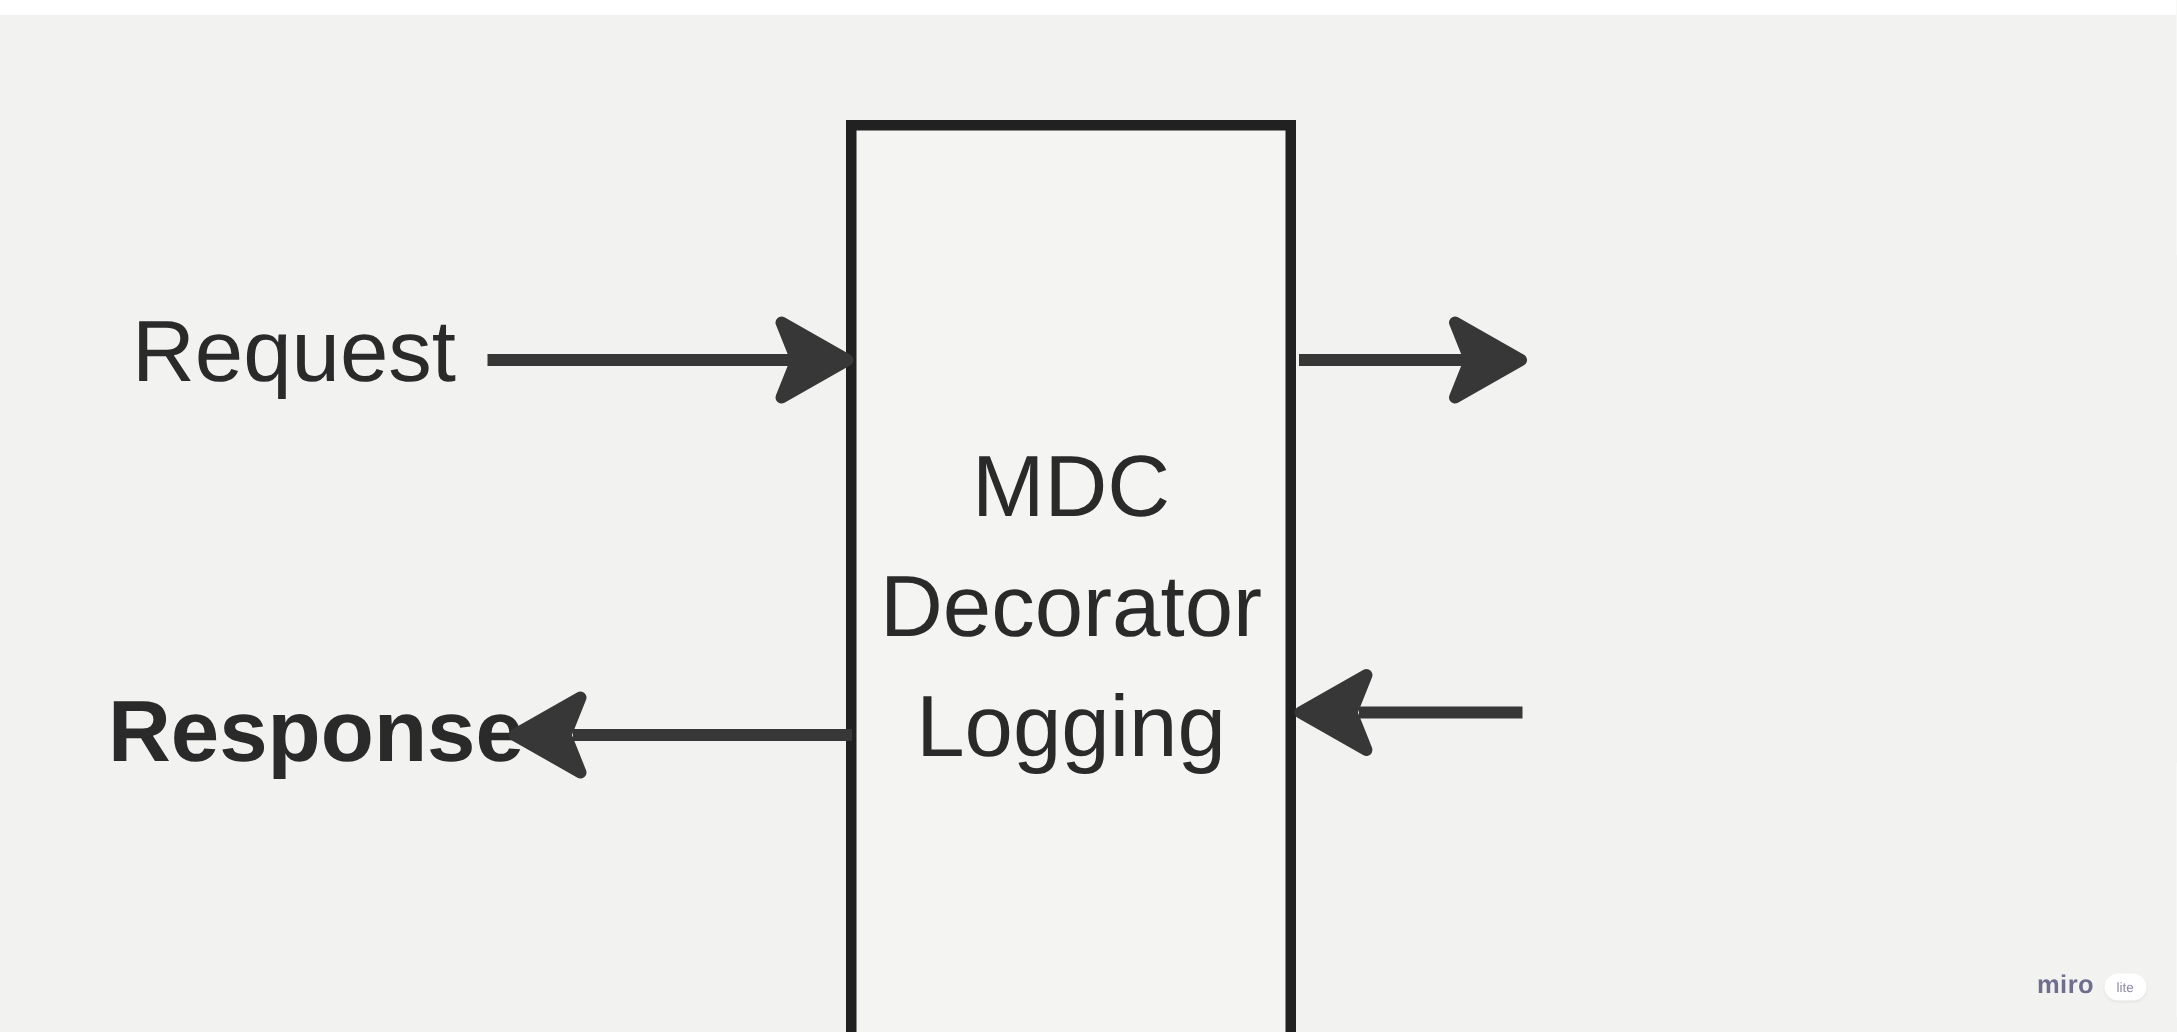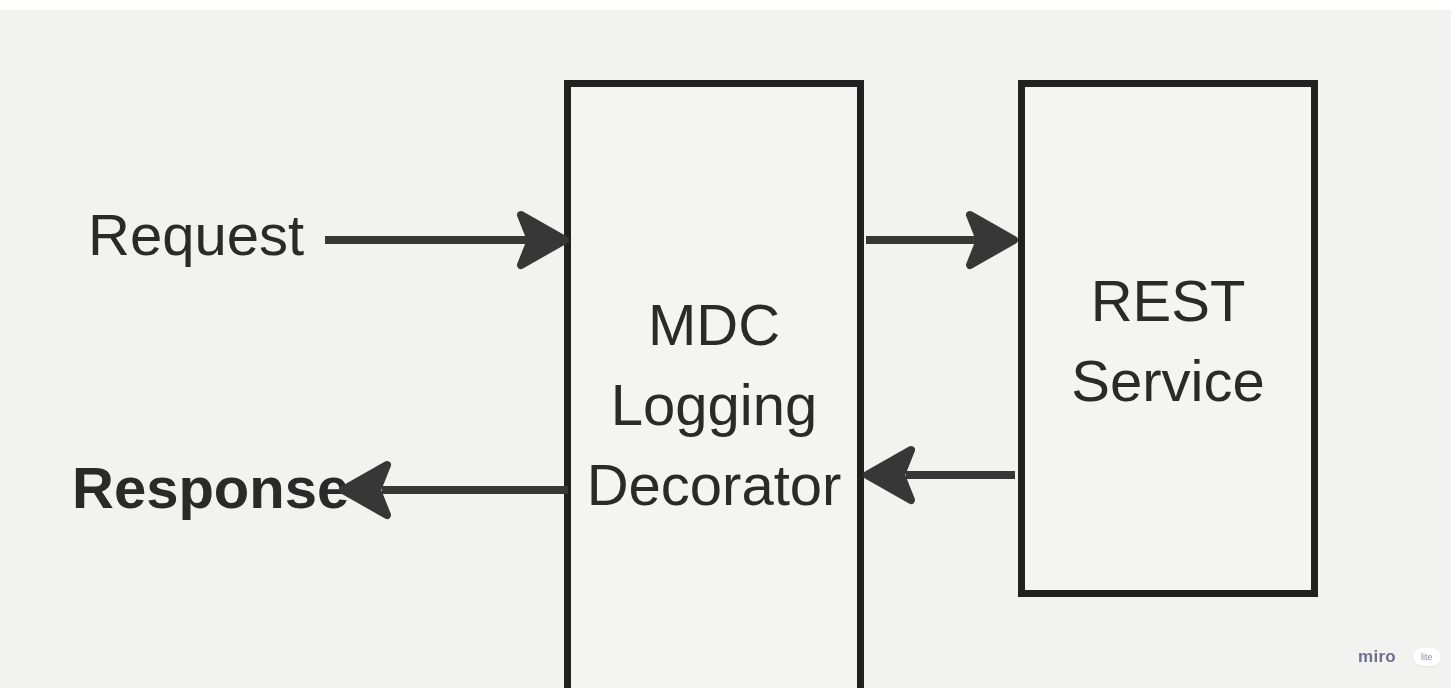--- a/index.html
+++ b/index.html
@@ -67,22 +67,22 @@
   }
   .arrow.a-request  { left: 322px; top: 198px; width: 248px; height: 64px; }
   .arrow.a-mdc-rest { left: 864px; top: 198px; width: 156px; height: 64px; }
   .arrow.a-rest-mdc { left: 862px; top: 433px; width: 156px; height: 64px; }
   .arrow.a-response { left: 338px; top: 448px; width: 232px; height: 64px; }
   .branding {
     position: absolute;
     left: 1358px;
     top: 637px;
     display: flex;
-    align-items: center;
-    gap: 17px;
+    align-items: flex-end;
+    gap: 7px;
   }
   .branding .wordmark {
     font-size: 17px;
     font-weight: 700;
     letter-spacing: 0.3px;
     color: var(--logo-color);
   }
   .branding .badge {
     background: var(--badge-bg);
     color: var(--badge-color);
@@ -98,31 +98,25 @@
 
 <div class="canvas">
 
   <div class="flow-label request">Request</div>
 
   <div class="flow-label response">Response</div>
 
   <div class="shape-box mdc">
     <div class="shape-text">
       <div>MDC</div>
+      <div>Decorator</div>
       <div>Logging</div>
-      <div>Decorator</div>
     </div>
   </div>
 
-  <div class="shape-box rest">
-    <div class="shape-text">
-      <div>REST</div>
-      <div>Service</div>
-    </div>
-  </div>
 
   <svg class="arrow a-request" viewBox="0 0 248 64">
     <line x1="3" y1="32" x2="205" y2="32"></line>
     <polygon points="199,7 243,32 199,57 209,32"></polygon>
   </svg>
 
   <svg class="arrow a-mdc-rest" viewBox="0 0 156 64">
     <line x1="2" y1="32" x2="115" y2="32"></line>
     <polygon points="106,7 150,32 106,57 116,32"></polygon>
   </svg>

